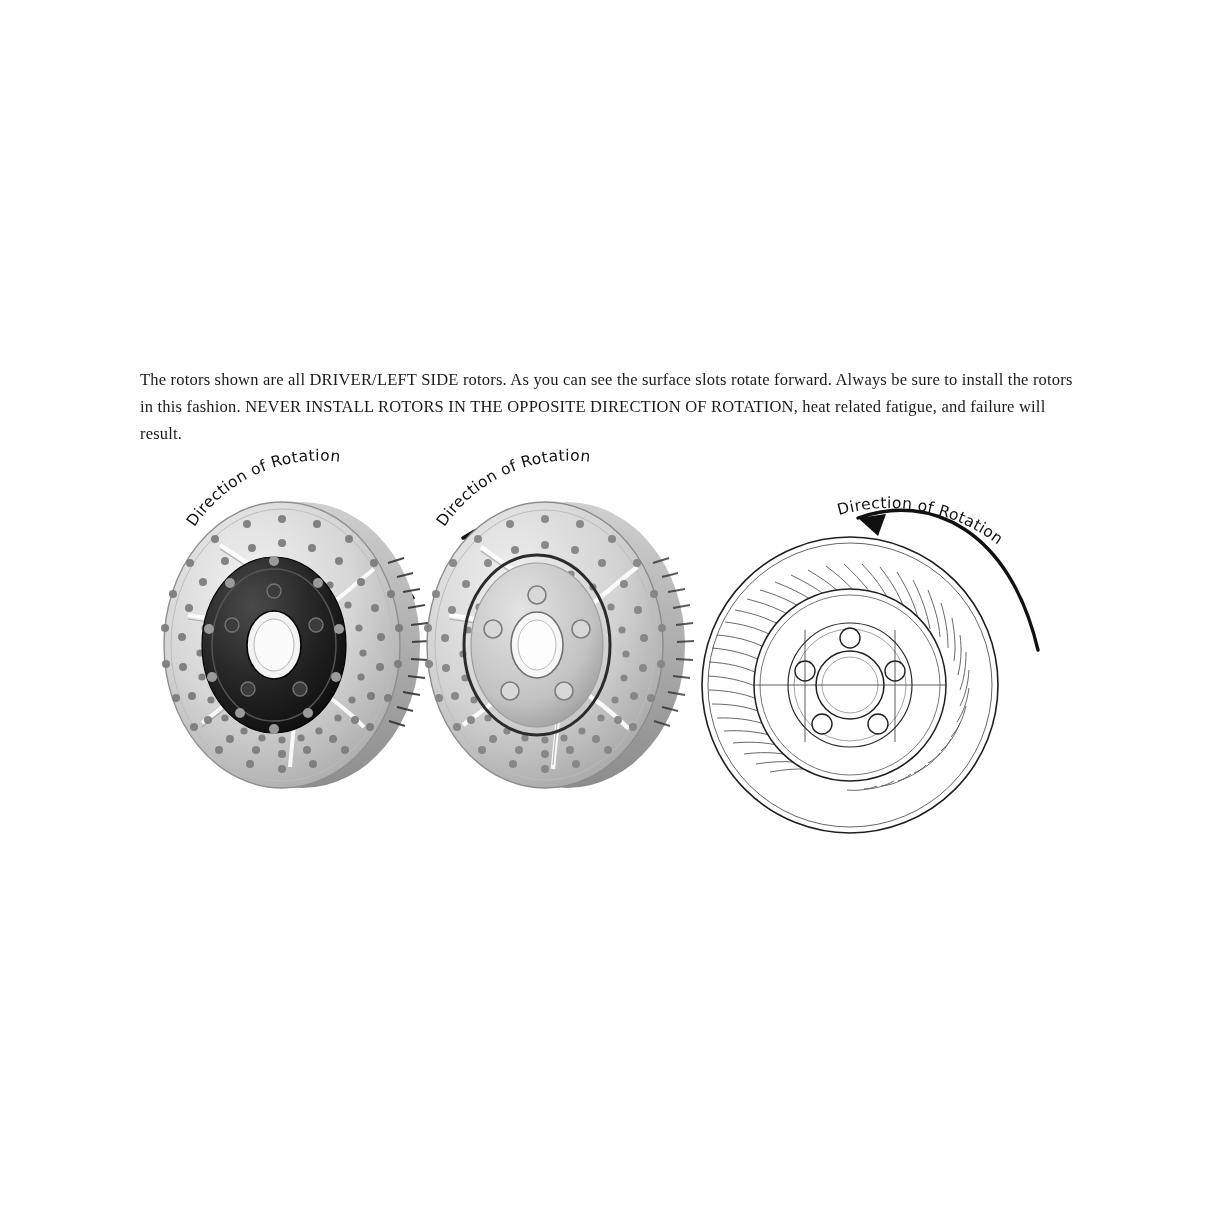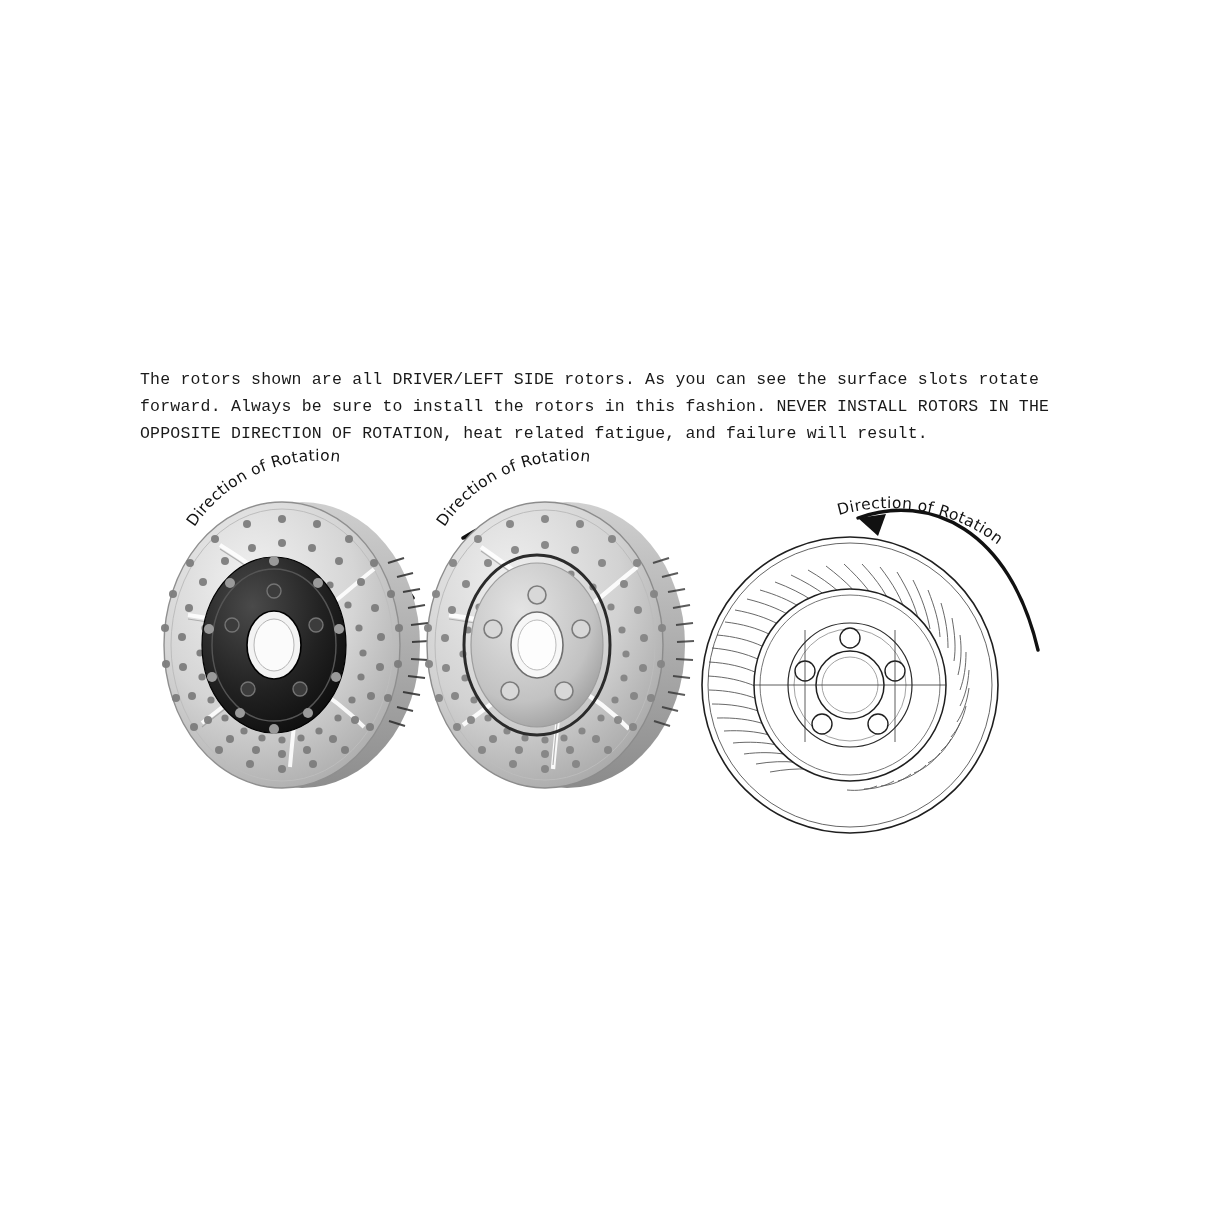--- a/index.html
+++ b/index.html
@@ -17,21 +17,21 @@
     position: relative;
     width: 1206px;
     height: 1206px;
     background: #ffffff;
   }
   .instruction-text {
     position: absolute;
     left: 140px;
     top: 366px;
     width: 940px;
-    font-family: Liberation Mono, monospace;
+    font-family: Liberation Serif, serif;
     font-size: 16.5px;
     line-height: 27px;
     color: #1a1a1a;
     letter-spacing: 0.2px;
   }
   .rotor-stage {
     position: absolute;
     left: 0;
     top: 440px;
     width: 1206px;

